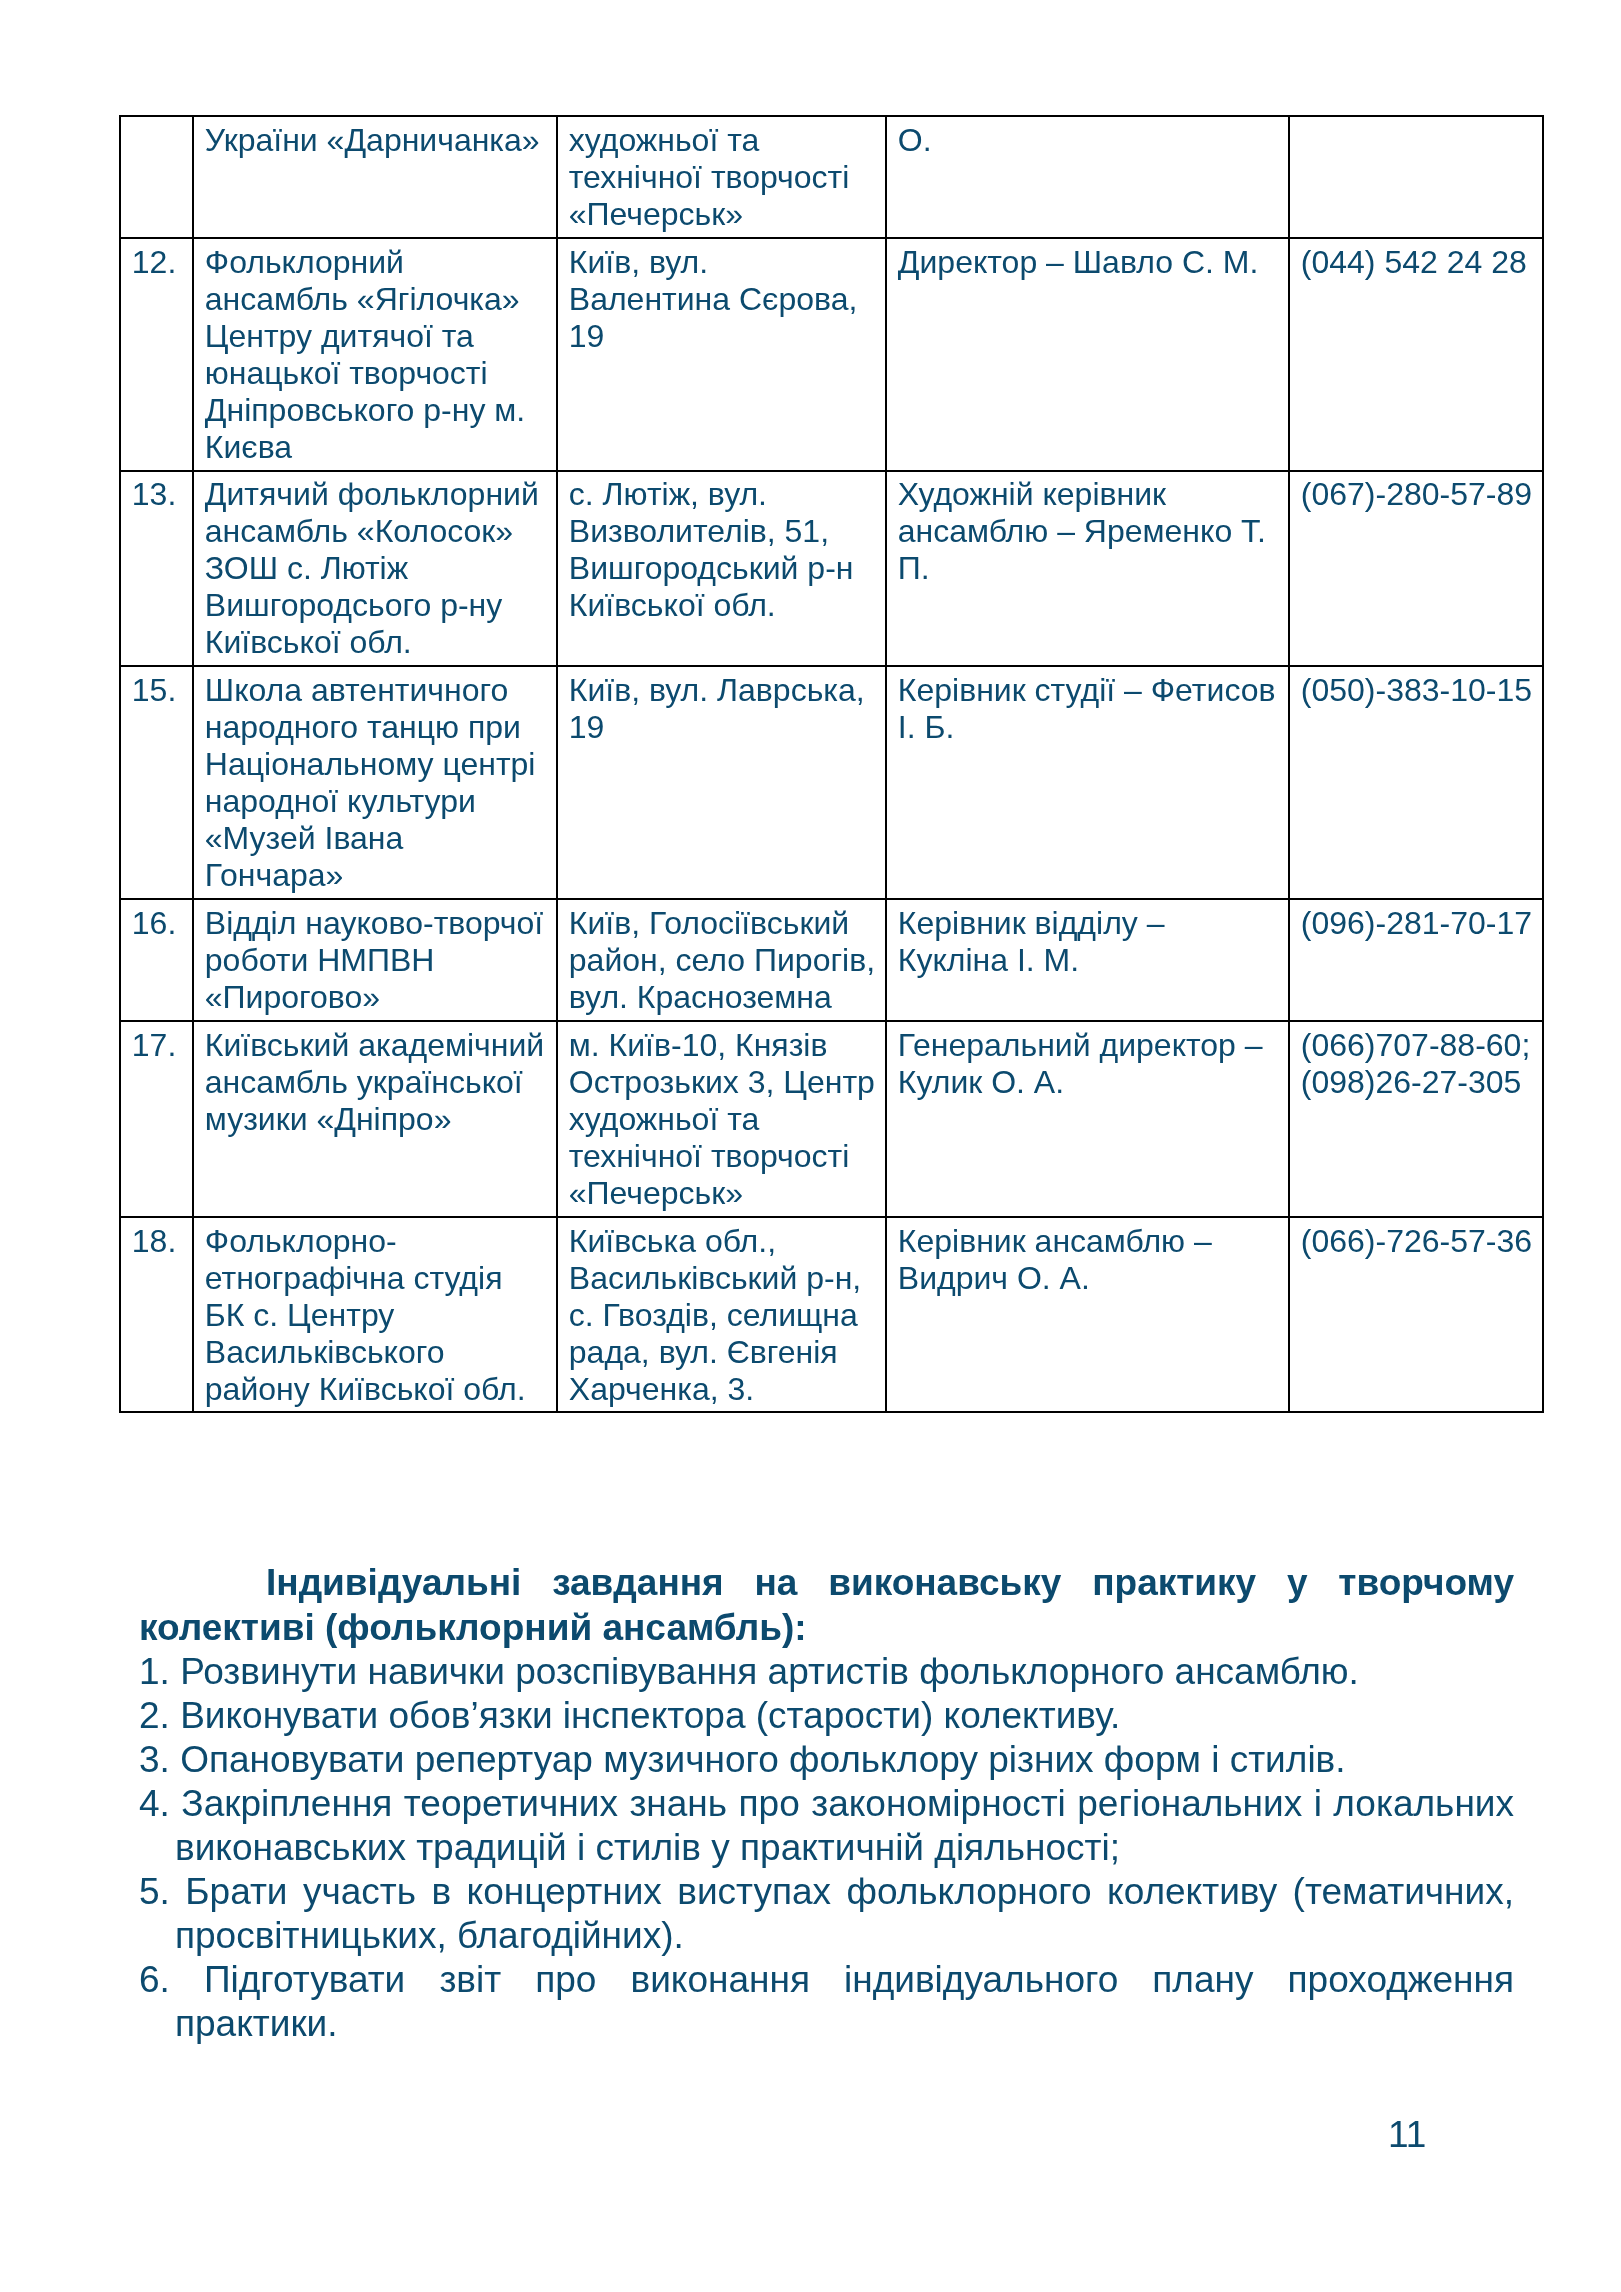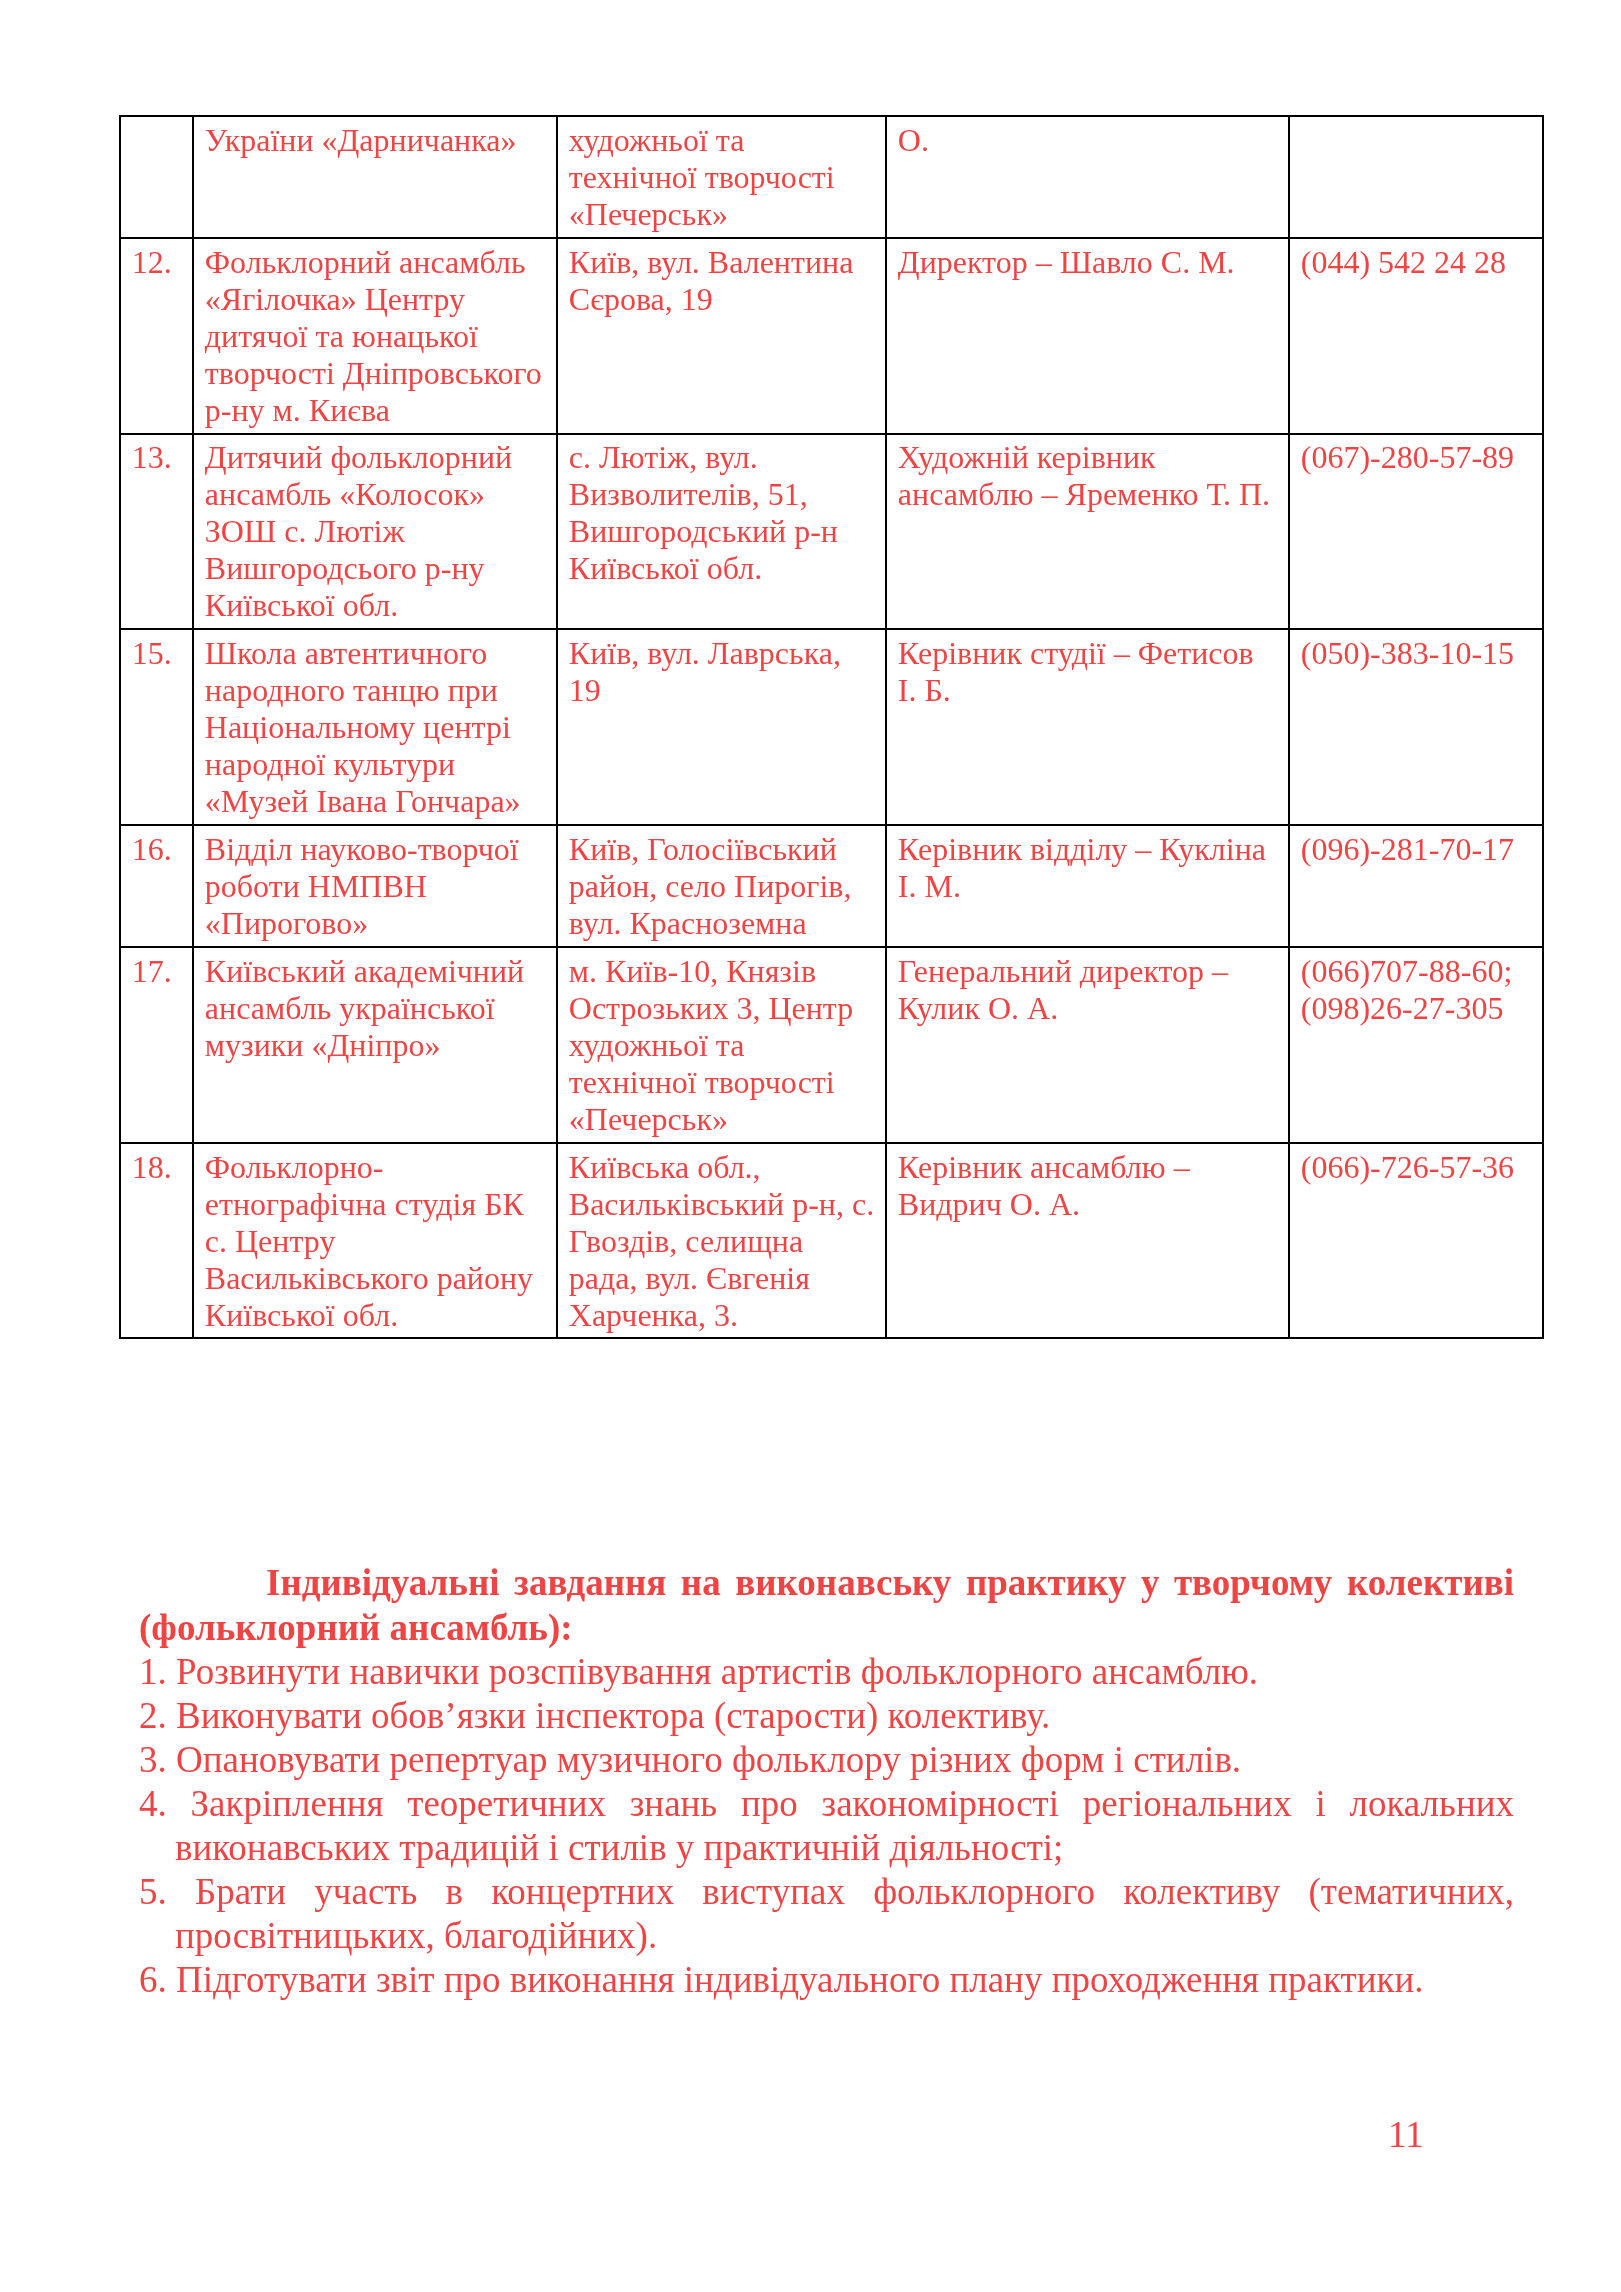--- a/index.html
+++ b/index.html
@@ -6,22 +6,22 @@
     margin: 0;
     padding: 0;
     background: #e8e8e8;
   }
   .page {
     position: relative;
     width: 1621px;
     height: 2293px;
     margin: 0 auto;
     background: #ffffff;
-    font-family: Liberation Serif, serif;
-    color: #ef4444;
+    font-family: Liberation Sans, sans-serif;
+    color: #0c4a6e;
     overflow: hidden;
   }
 
   
   .tbl-wrap {
     position: absolute;
     left: 119px;
     top: 115px;
     width: 1422px;
   }

